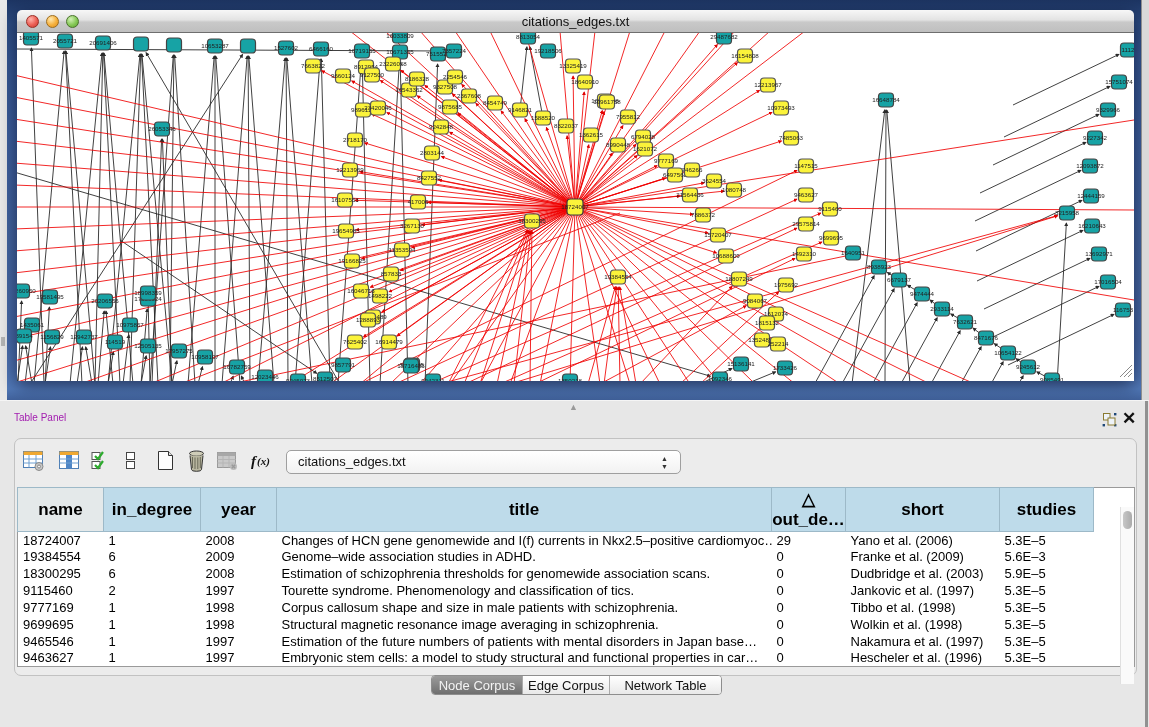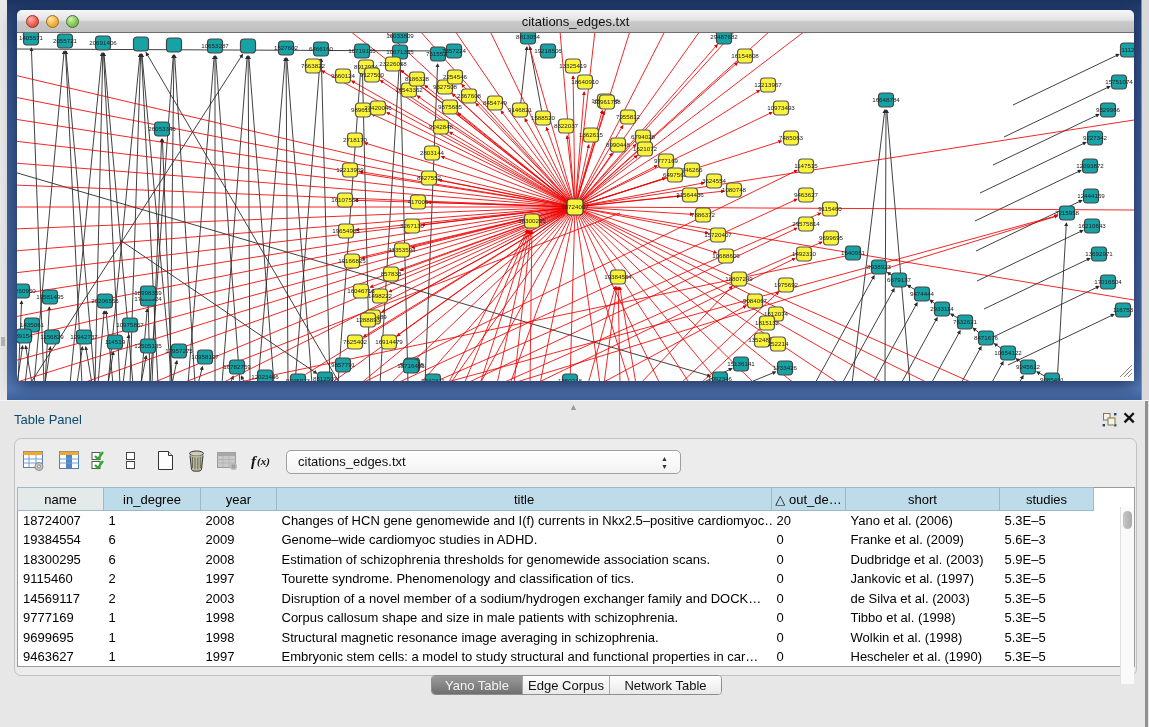--- a/index.html
+++ b/index.html
@@ -10,34 +10,34 @@
 .rstrip2{position:absolute;left:1145px;top:401px;width:3px;height:326px;background:#919191;z-index:9}
 .win{position:absolute;left:17px;top:10px;width:1117px;height:371px;border-radius:5px 5px 0 0;
  box-shadow:0 5px 18px rgba(0,0,20,.55)}
 .tbar{position:absolute;left:0;top:0;width:1117px;height:23px;border-radius:5px 5px 0 0;
  background:linear-gradient(180deg,#f7f7f7 0%,#e3e3e3 45%,#c9c9c9 55%,#bfbfbf 100%);
  border-bottom:1px solid #6e6e6e}
 .tbar .tl{position:absolute;top:4.5px;width:13px;height:13px;border-radius:50%}
 .title{position:absolute;left:0;right:0;top:4px;text-align:center;font-size:13px;color:#111}
 .canvas{position:absolute;left:0;top:23px;width:1117px;height:348px;background:#fff}
 .panel{position:absolute;left:0;top:400px;width:1149px;height:327px;background:#e7e7e7;border-top:1px solid #f5f5f5}
-.ptitle{position:absolute;left:14px;top:11px;font-size:13px;color:#0c4a6e}
+.ptitle{position:absolute;left:14px;top:11px;font-size:10px;color:#a21caf}
 .pgrip{position:absolute;left:569px;top:1px;color:#9a9a9a;font-size:9px}
 .pfloat{position:absolute;left:1102px;top:11px;width:15px;height:15px}
 .pclose{position:absolute;left:1122px;top:7px;font-size:17px;font-weight:bold;color:#111}
 .sub{position:absolute;left:14px;top:37px;width:1123px;height:238px;background:#ececec;
  border:1px solid #c2c2c2;border-radius:7px}
 .tools{position:absolute;left:6px;top:10px;height:26px}
 .tools .ic{position:absolute;top:0}
 .combo{position:absolute;left:271px;top:11px;width:395px;height:24px;background:linear-gradient(#ffffff,#f2f2f2);
  border:1px solid #9f9f9f;border-radius:5px;font-size:13px;color:#111;line-height:22px;padding-left:11px}
 .combo .arr{position:absolute;right:10px;top:0;width:9px;height:22px;font-size:7px;color:#333;line-height:8px;padding-top:4px}
 table.tp{position:absolute;left:2px;top:48px;width:1118px;height:180px;border-collapse:collapse;table-layout:fixed;
  background:#fff;font-size:13px;color:#000;border:1px solid #9a9a9a}
-table.tp th{height:19px;background:#bedbea;border:1px solid #9db9c8;font-weight:normal;font-size:13px;padding:0}
+table.tp th{height:19px;background:#bedbea;border:1px solid #9db9c8;font-weight:bold;font-size:17px;padding:0}
 table.tp th.last{background:#ffffff;border:none;border-left:1px solid #9db9c8}
 table.tp th.first{background:#e4e9ea}
 table.tp td{height:16px;padding:0 0 0 5px;border:none;white-space:nowrap;overflow:hidden}
 .vsb{position:absolute;left:1105px;top:68px;width:14px;height:177px;background:#fafafa;border-left:1px solid #e0e0e0}
 .vsb .th{position:absolute;left:2px;top:4px;width:9px;height:18px;background:linear-gradient(90deg,#c7c7c7,#ababab);border-radius:5px}
 .tabs{position:absolute;left:431px;top:274px;height:20px;display:flex;border:1px solid #8e8e8e;border-radius:4px;overflow:hidden;background:#fff}
 .tabs div{font-size:13px;line-height:19px;text-align:center;color:#111;background:linear-gradient(#ffffff,#e9e9e9)}
 .tabs .sel{background:linear-gradient(#9b9b9b,#6f6f6f);color:#f4f4f4}
 .status{position:absolute;left:0;top:305px;width:1149px;height:22px;font-size:11px;color:#222}
 .mem{position:absolute;right:32px;top:6px}
@@ -651,30 +651,30 @@
             <th style="width:74px">△ out_de…</th>
             <th style="width:154px">short</th>
             <th style="width:94px">studies</th>
             <th class="last"></th>
           </tr>
 <tr>
             <td style="width:86px">18724007</td>
             <td style="width:97px">1</td>
             <td style="width:76px">2008</td>
             <td style="width:495px">Changes of HCN gene genomewide and I(f) currents in Nkx2.5–positive cardiomyoc…</td>
-            <td style="width:74px">20</td>
+            <td style="width:74px">29</td>
             <td style="width:154px">Yano et al. (2006)</td>
             <td style="width:94px">5.3E–5</td>
             <td></td>
           </tr>
 <tr>
             <td style="width:86px">19384554</td>
             <td style="width:97px">6</td>
             <td style="width:76px">2009</td>
-            <td style="width:495px">Genome–wide cardiomyoc studies in ADHD.</td>
+            <td style="width:495px">Genome–wide association studies in ADHD.</td>
             <td style="width:74px">0</td>
             <td style="width:154px">Franke et al. (2009)</td>
             <td style="width:94px">5.6E–3</td>
             <td></td>
           </tr>
 <tr>
             <td style="width:86px">18300295</td>
             <td style="width:97px">6</td>
             <td style="width:76px">2008</td>
             <td style="width:495px">Estimation of schizophrenia thresholds for genomewide association scans.</td>
@@ -687,62 +687,62 @@
             <td style="width:86px">9115460</td>
             <td style="width:97px">2</td>
             <td style="width:76px">1997</td>
             <td style="width:495px">Tourette syndrome. Phenomenology and classification of tics.</td>
             <td style="width:74px">0</td>
             <td style="width:154px">Jankovic et al. (1997)</td>
             <td style="width:94px">5.3E–5</td>
             <td></td>
           </tr>
 <tr>
-            <td style="width:86px">14569117</td>
-            <td style="width:97px">2</td>
-            <td style="width:76px">2003</td>
-            <td style="width:495px">Disruption of a novel member of a sodium/hydrogen exchanger family and DOCK…</td>
-            <td style="width:74px">0</td>
-            <td style="width:154px">de Silva et al. (2003)</td>
-            <td style="width:94px">5.3E–5</td>
-            <td></td>
-          </tr>
-<tr>
             <td style="width:86px">9777169</td>
             <td style="width:97px">1</td>
             <td style="width:76px">1998</td>
             <td style="width:495px">Corpus callosum shape and size in male patients with schizophrenia.</td>
             <td style="width:74px">0</td>
             <td style="width:154px">Tibbo et al. (1998)</td>
             <td style="width:94px">5.3E–5</td>
             <td></td>
           </tr>
 <tr>
             <td style="width:86px">9699695</td>
             <td style="width:97px">1</td>
             <td style="width:76px">1998</td>
             <td style="width:495px">Structural magnetic resonance image averaging in schizophrenia.</td>
             <td style="width:74px">0</td>
             <td style="width:154px">Wolkin et al. (1998)</td>
             <td style="width:94px">5.3E–5</td>
             <td></td>
           </tr>
 <tr>
+            <td style="width:86px">9465546</td>
+            <td style="width:97px">1</td>
+            <td style="width:76px">1997</td>
+            <td style="width:495px">Estimation of the future numbers of patients with mental disorders in Japan base…</td>
+            <td style="width:74px">0</td>
+            <td style="width:154px">Nakamura et al. (1997)</td>
+            <td style="width:94px">5.3E–5</td>
+            <td></td>
+          </tr>
+<tr>
             <td style="width:86px">9463627</td>
             <td style="width:97px">1</td>
             <td style="width:76px">1997</td>
             <td style="width:495px">Embryonic stem cells: a model to study structural and functional properties in car…</td>
             <td style="width:74px">0</td>
-            <td style="width:154px">Hescheler et al. (1990)</td>
+            <td style="width:154px">Hescheler et al. (1996)</td>
             <td style="width:94px">5.3E–5</td>
             <td></td>
           </tr>
   </tbody>
       </table>
   <div class="vsb">
         <div class="th"></div>
       </div>
  </div>
  <div class="tabs">
-  <div class="sel" style="width:90px">Yano Table</div>
+  <div class="sel" style="width:90px">Node Corpus</div>
   <div style="width:87px;border-left:1px solid #aaa">Edge Corpus</div>
   <div style="width:112px;border-left:1px solid #aaa">Network Table</div>
  </div>
 </div>
 </body></html>

